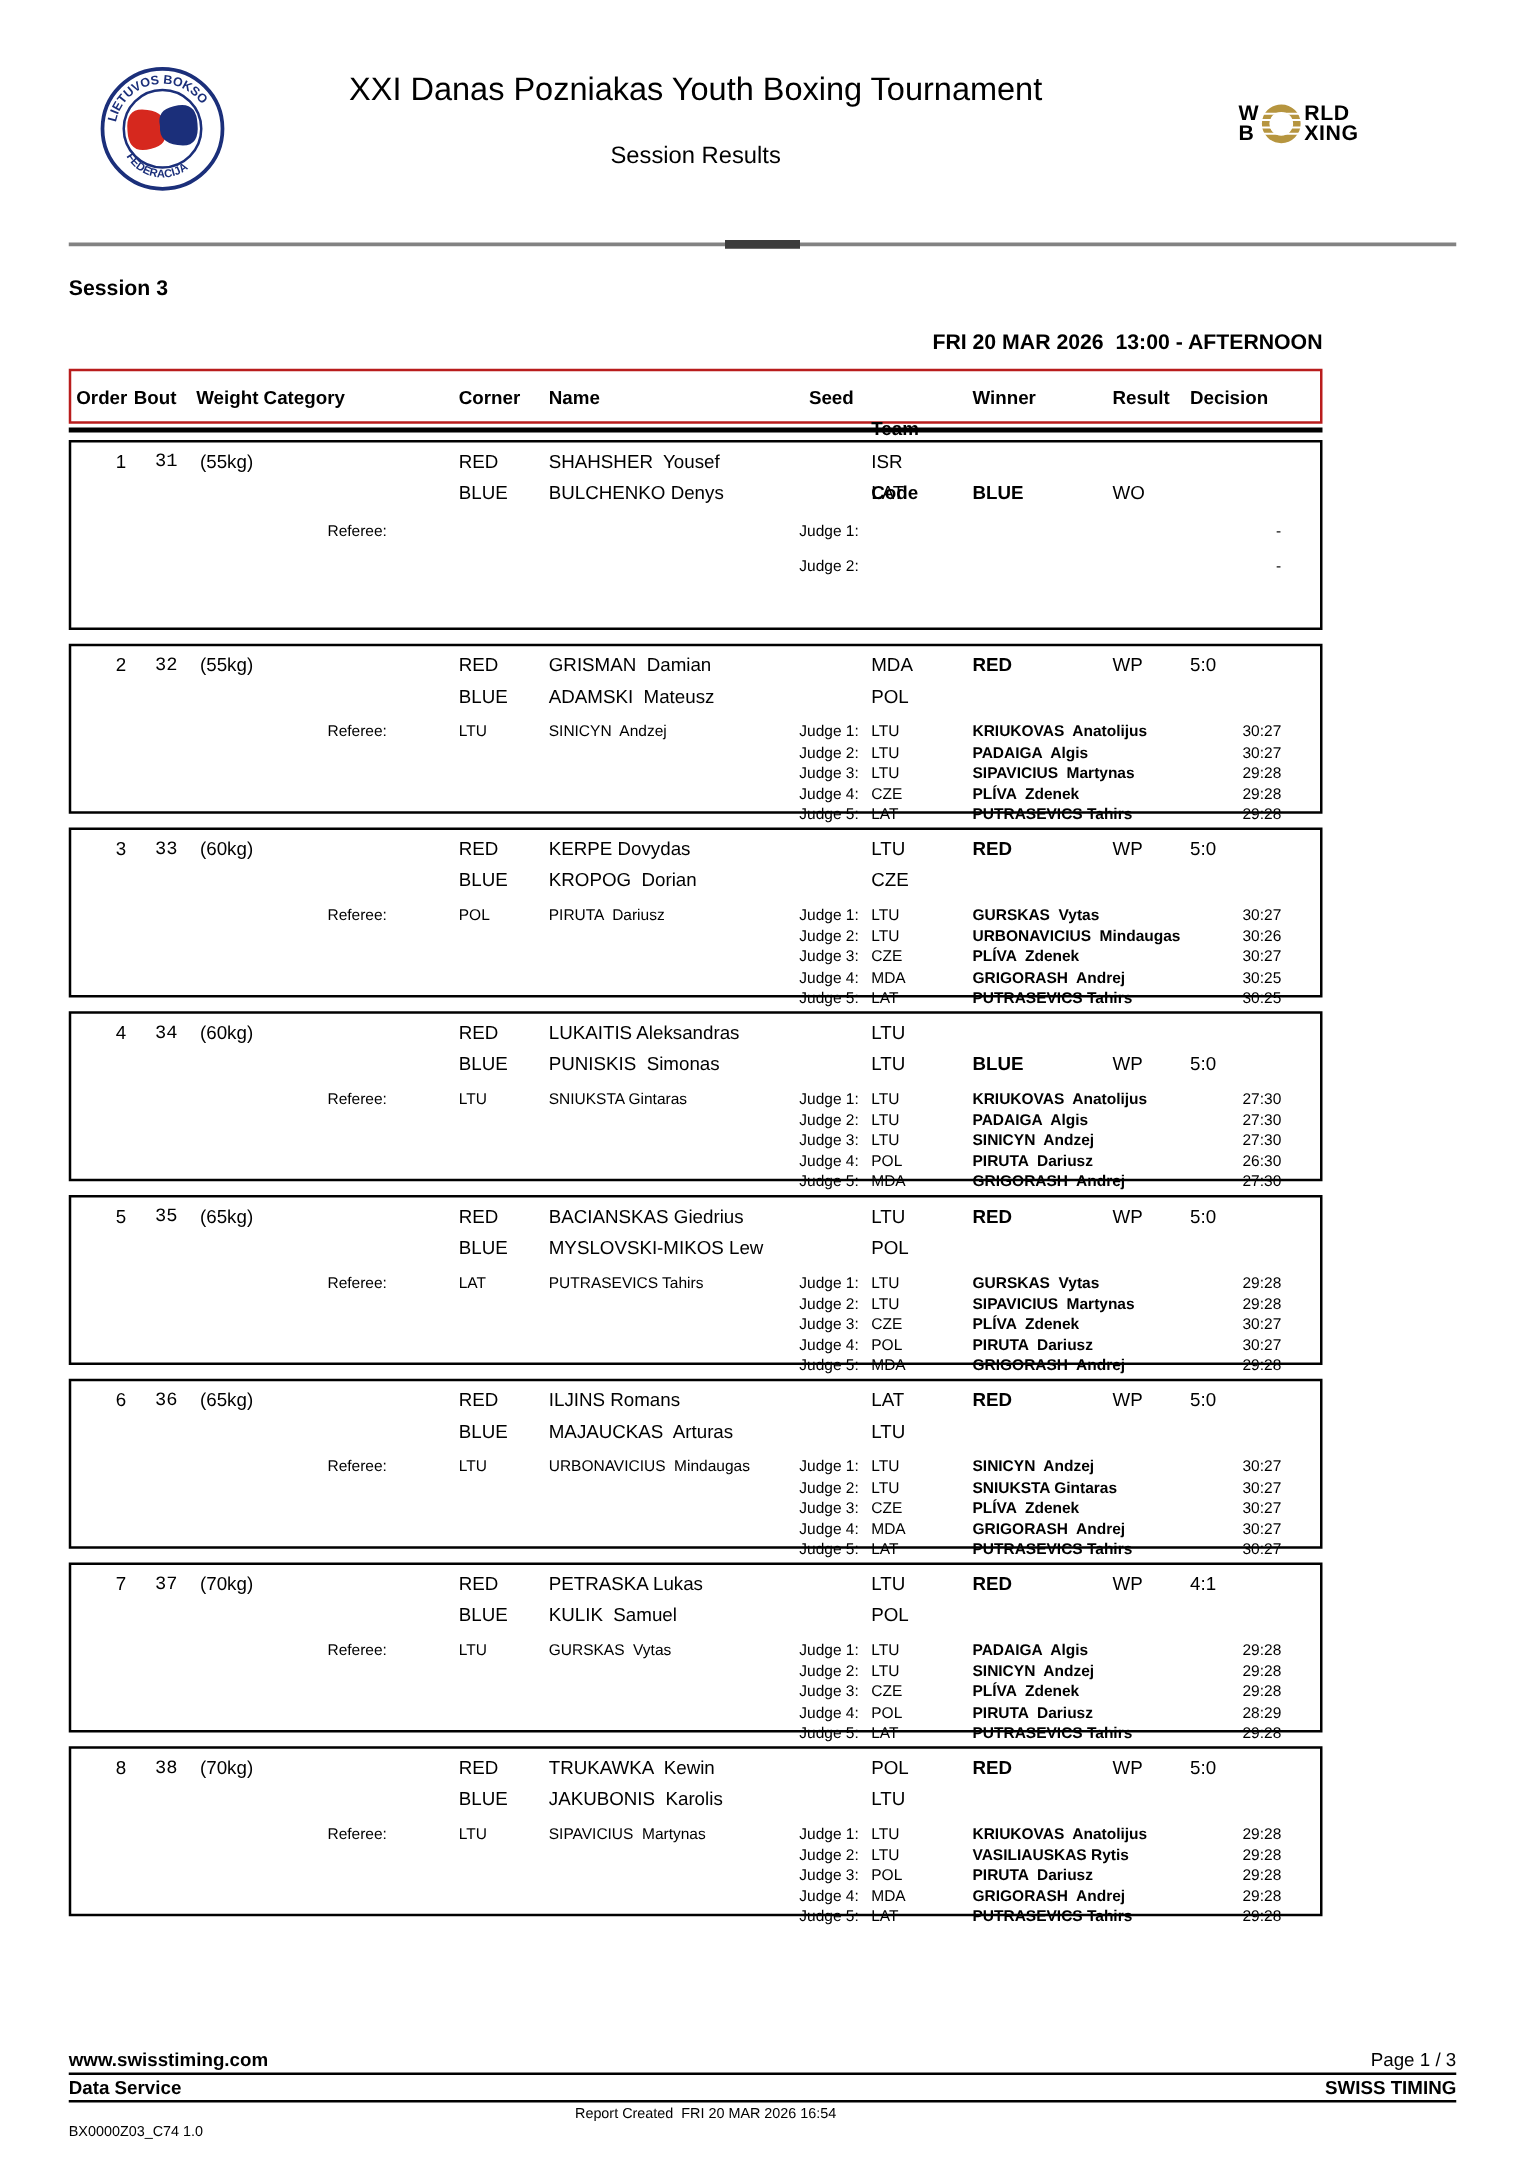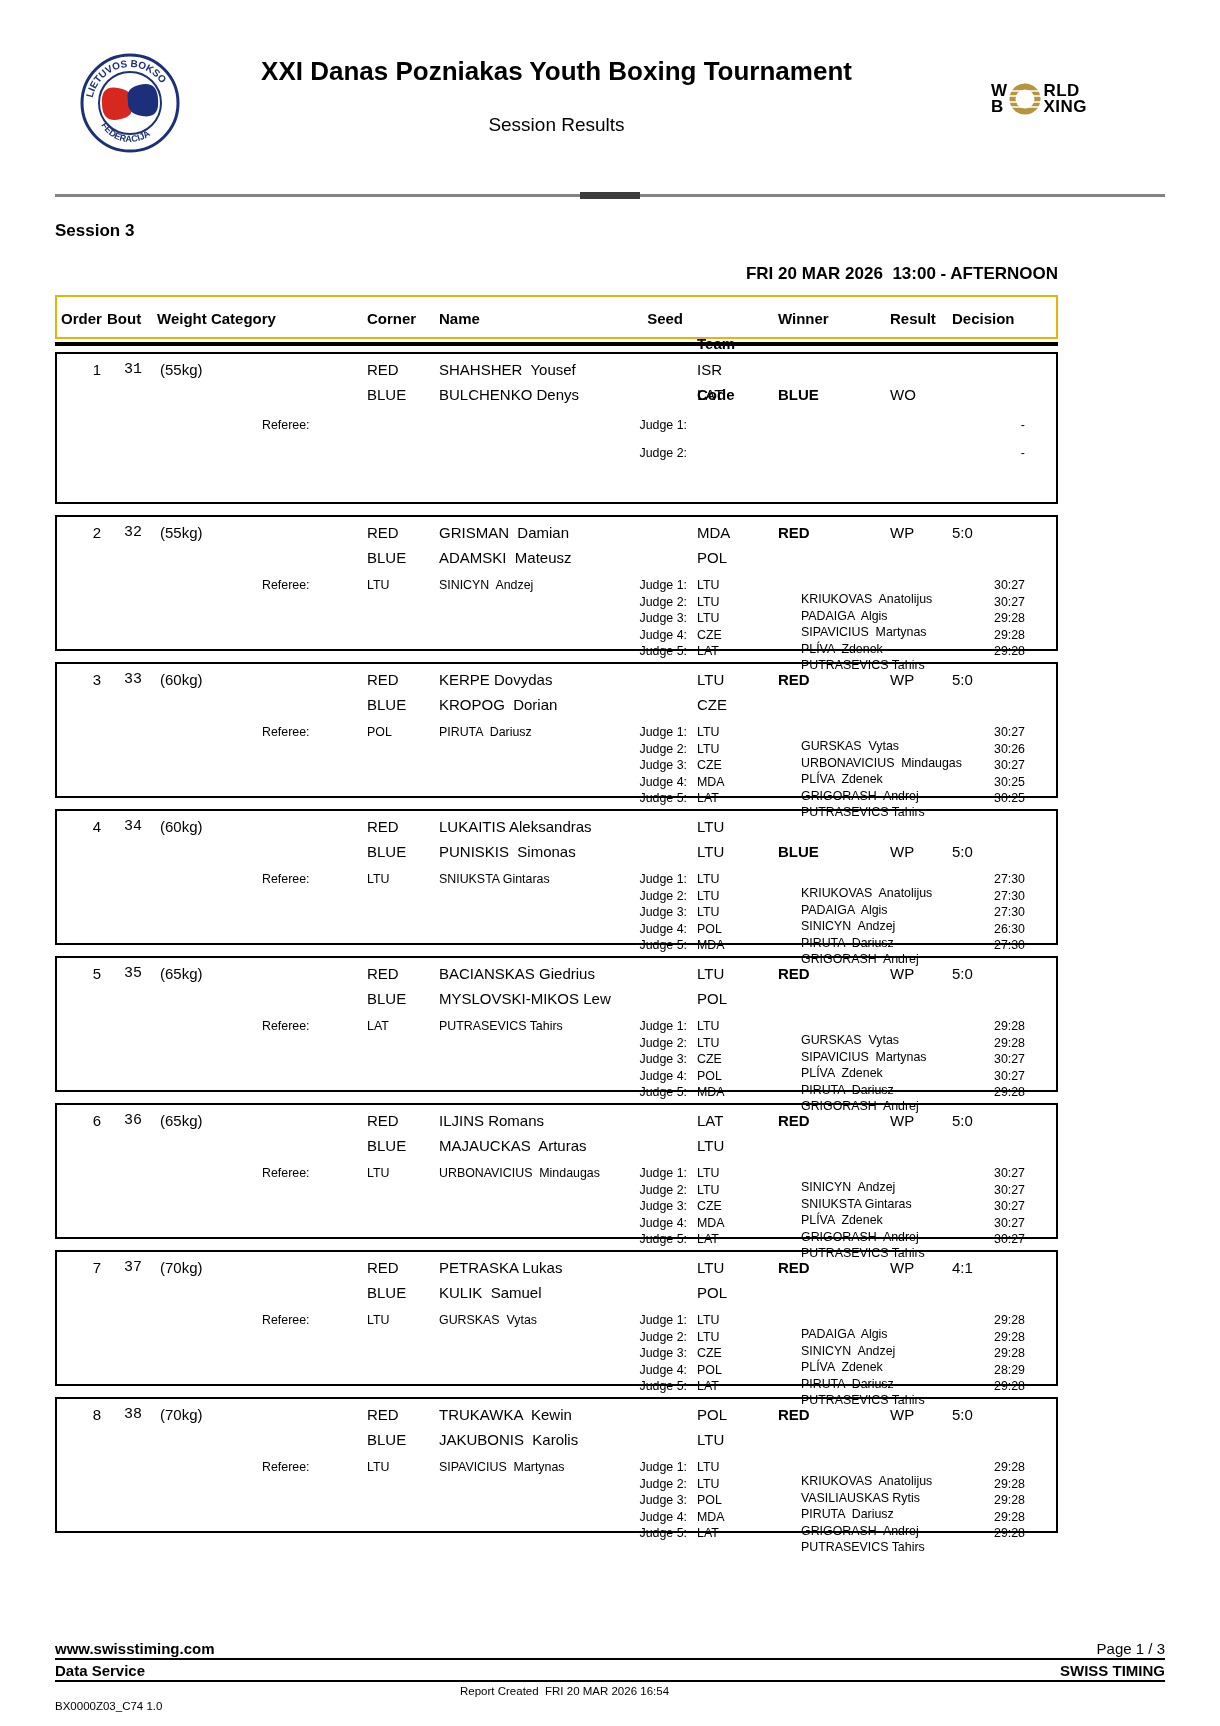--- a/index.html
+++ b/index.html
@@ -6,30 +6,30 @@
   .page{position:relative;width:1220px;height:1726px;background:#fff;
         font-family:"Liberation Sans","DejaVu Sans",sans-serif;color:#000;overflow:hidden;}
   .content{position:absolute;left:55px;top:0;width:1110px;height:1726px;}
 
   
   .logo-left{position:absolute;left:25px;top:53px;width:100px;height:100px;}
   .wb{position:absolute;right:78px;top:82px;display:flex;align-items:center;}
   .wb-col{display:flex;flex-direction:column;font-weight:900;font-size:17px;line-height:16px;letter-spacing:.5px;}
   .wb-ring{margin:0 1px;}
   .title{position:absolute;top:56px;left:0;width:1003px;text-align:center;
-         font-size:26px;font-weight:bold;white-space:pre;}
+         font-size:26px;font-weight:normal;white-space:pre;}
   .subtitle{position:absolute;top:114px;left:0;width:1003px;text-align:center;
             font-size:19px;font-weight:normal;}
   .sep{position:absolute;top:194px;left:0;width:1110px;height:3px;background:#828282;}
   .sep-dark{position:absolute;left:50%;top:-2px;transform:translateX(-50%);width:60px;height:7px;background:#3c3c3c;}
   .session{position:absolute;top:221px;left:0;width:1003px;font-size:17px;font-weight:bold;}
   .datetime{position:absolute;top:264px;left:0;width:1003px;text-align:right;font-size:17px;font-weight:bold;white-space:pre;}
 
   
-  .thead{position:absolute;top:295px;left:0;width:1003px;height:44px;border:2px solid #eab308;
+  .thead{position:absolute;top:295px;left:0;width:1003px;height:44px;border:2px solid #b91c1c;
          box-sizing:border-box;font-weight:bold;font-size:15px;}
   .th{position:absolute;top:13px;white-space:pre;}
   .th-team{top:4px;line-height:17px;}
   .th-team span{display:block;}
   .thead-bar{position:absolute;top:342px;left:0;width:1003px;height:4px;background:#000;}
 
   
   .bout-list{position:absolute;top:352px;left:0;width:1003px;}
   .bout-box{position:relative;width:1003px;height:136px;border:2px solid #000;
             box-sizing:border-box;margin-bottom:11px;}
@@ -47,21 +47,21 @@
   .cb{left:67px;font-family:Liberation Mono, monospace;}
   .cw{left:103px;}
   .cc{left:310px;}
   .cn{left:382px;}
   .ct{left:640px;}
   .cwin{left:721px;font-weight:bold;}
   .cres{left:833px;}
   .cdec{left:895px;}
   .creflabel{left:205px;width:95px;text-align:left;}
   .cjlabel{left:538px;width:92px;text-align:right;}
-  .cjname{left:744px;font-weight:normal;margin-top:14px;}
+  .cjname{left:721px;font-weight:bold;}
   .cjscore{left:855px;width:113px;text-align:right;}
 
   
   .footer{position:absolute;left:55px;top:1640px;width:1110px;font-size:15px;}
   .f-row{display:flex;justify-content:space-between;align-items:flex-end;}
   .f1{border-bottom:2px solid #000;padding-bottom:1px;}
   .f1 .l{font-weight:bold;}
   .f2{border-bottom:2px solid #000;padding:2px 0 1px 0;font-weight:bold;}
   .f3{position:relative;font-size:11.5px;padding-top:18px;height:16px;}
   .f3-center{position:absolute;left:405px;top:3px;white-space:pre;}

